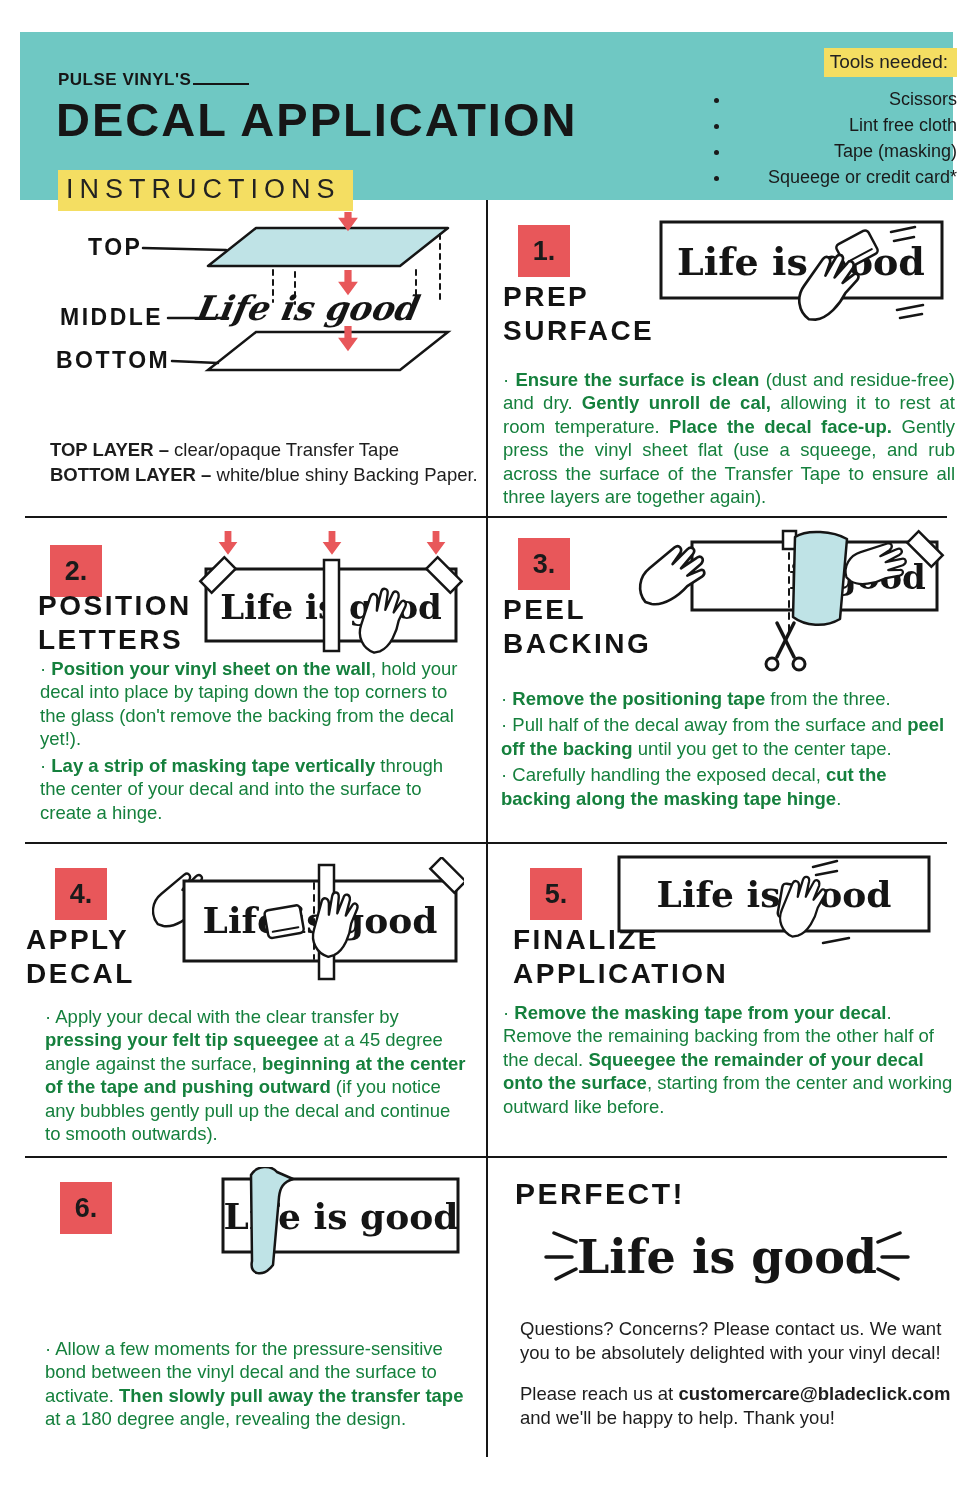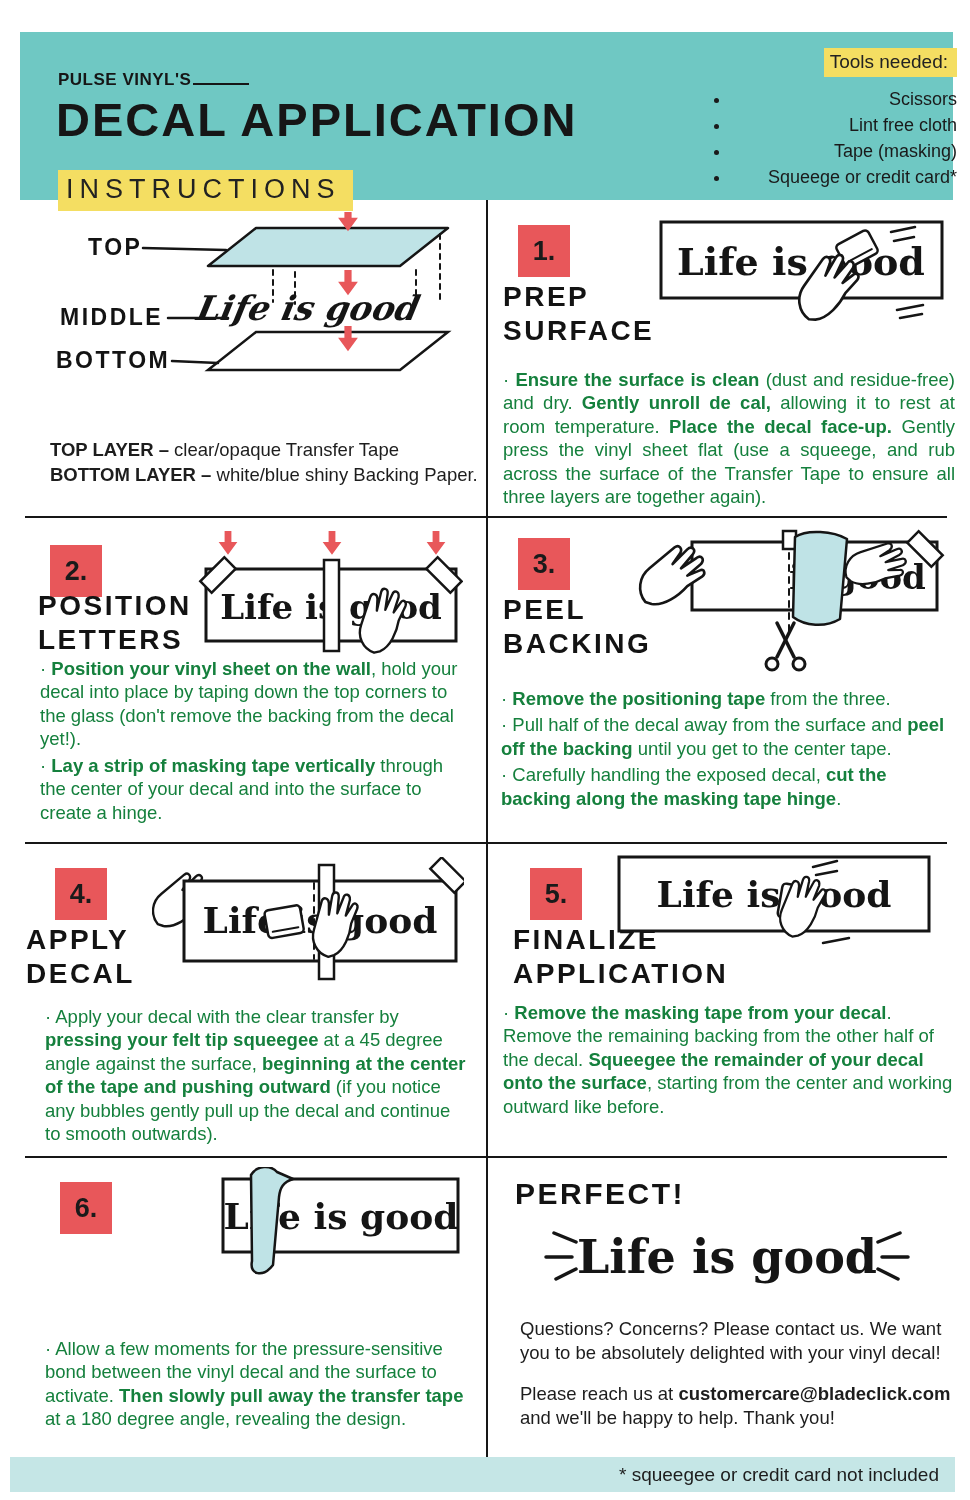--- a/index.html
+++ b/index.html
@@ -268,17 +268,14 @@
       <svg width="370" height="80" viewBox="0 0 370 80">
         <text class="decal" x="185" y="54" font-size="46" text-anchor="middle">Life is good</text>
         <path class="la" stroke-width="3.5" d="M12,14 L34,23 M4,38 L30,38 M14,60 L34,50"></path>
         <path class="la" stroke-width="3.5" d="M358,14 L336,23 M366,38 L340,38 M356,60 L336,50"></path>
       </svg>
     </div>
     <div class="fin-p" style="top:160px;"><span>Questions? Concerns? Please contact us. We want you to be absolutely delighted with your vinyl decal!</span></div>
     <div class="fin-p" style="top:225px;"><span>Please reach us at </span><strong>customercare@bladeclick.com</strong><span> and we'll be happy to help. Thank you!</span></div>
   </section>
 
-  <div class="footnote-bar">
-    <div class="footnote">* squeegee or credit card not included</div>
-  </div>
 
 </div>
 
 </body></html>

